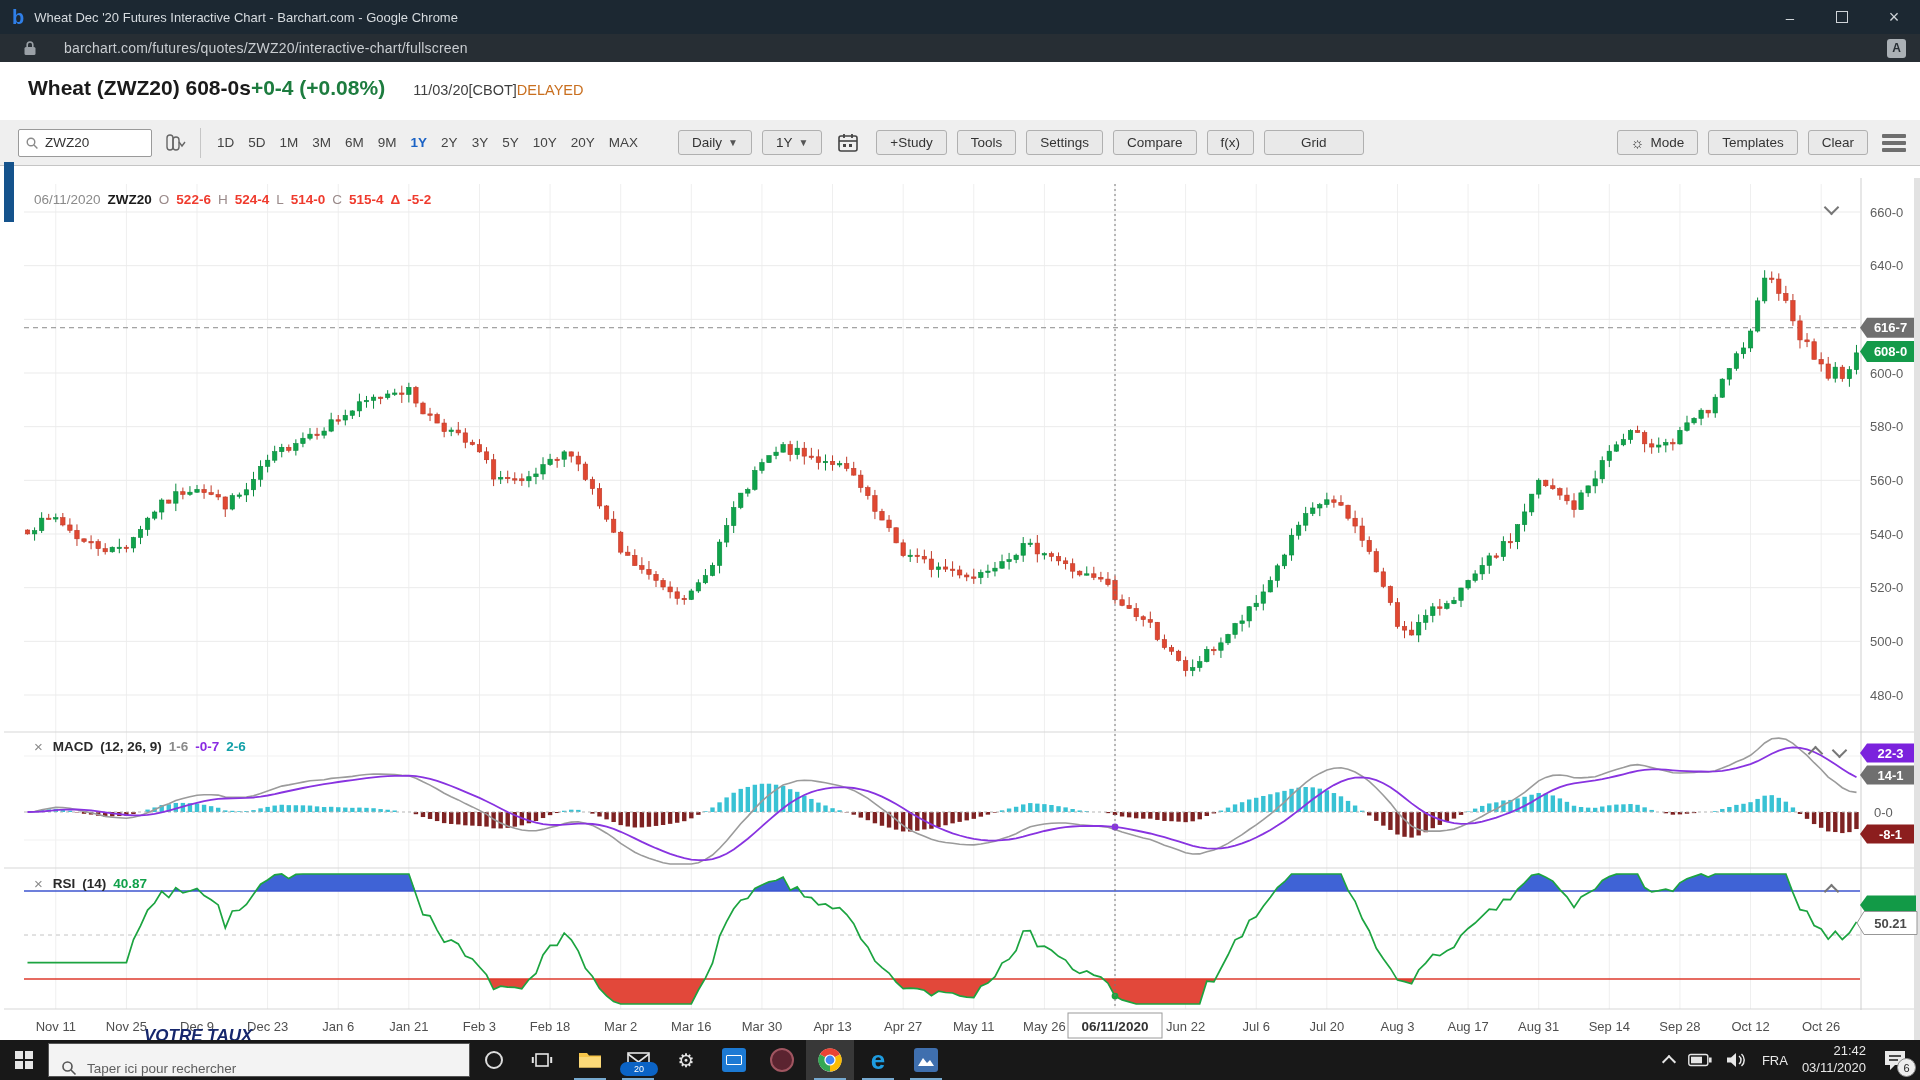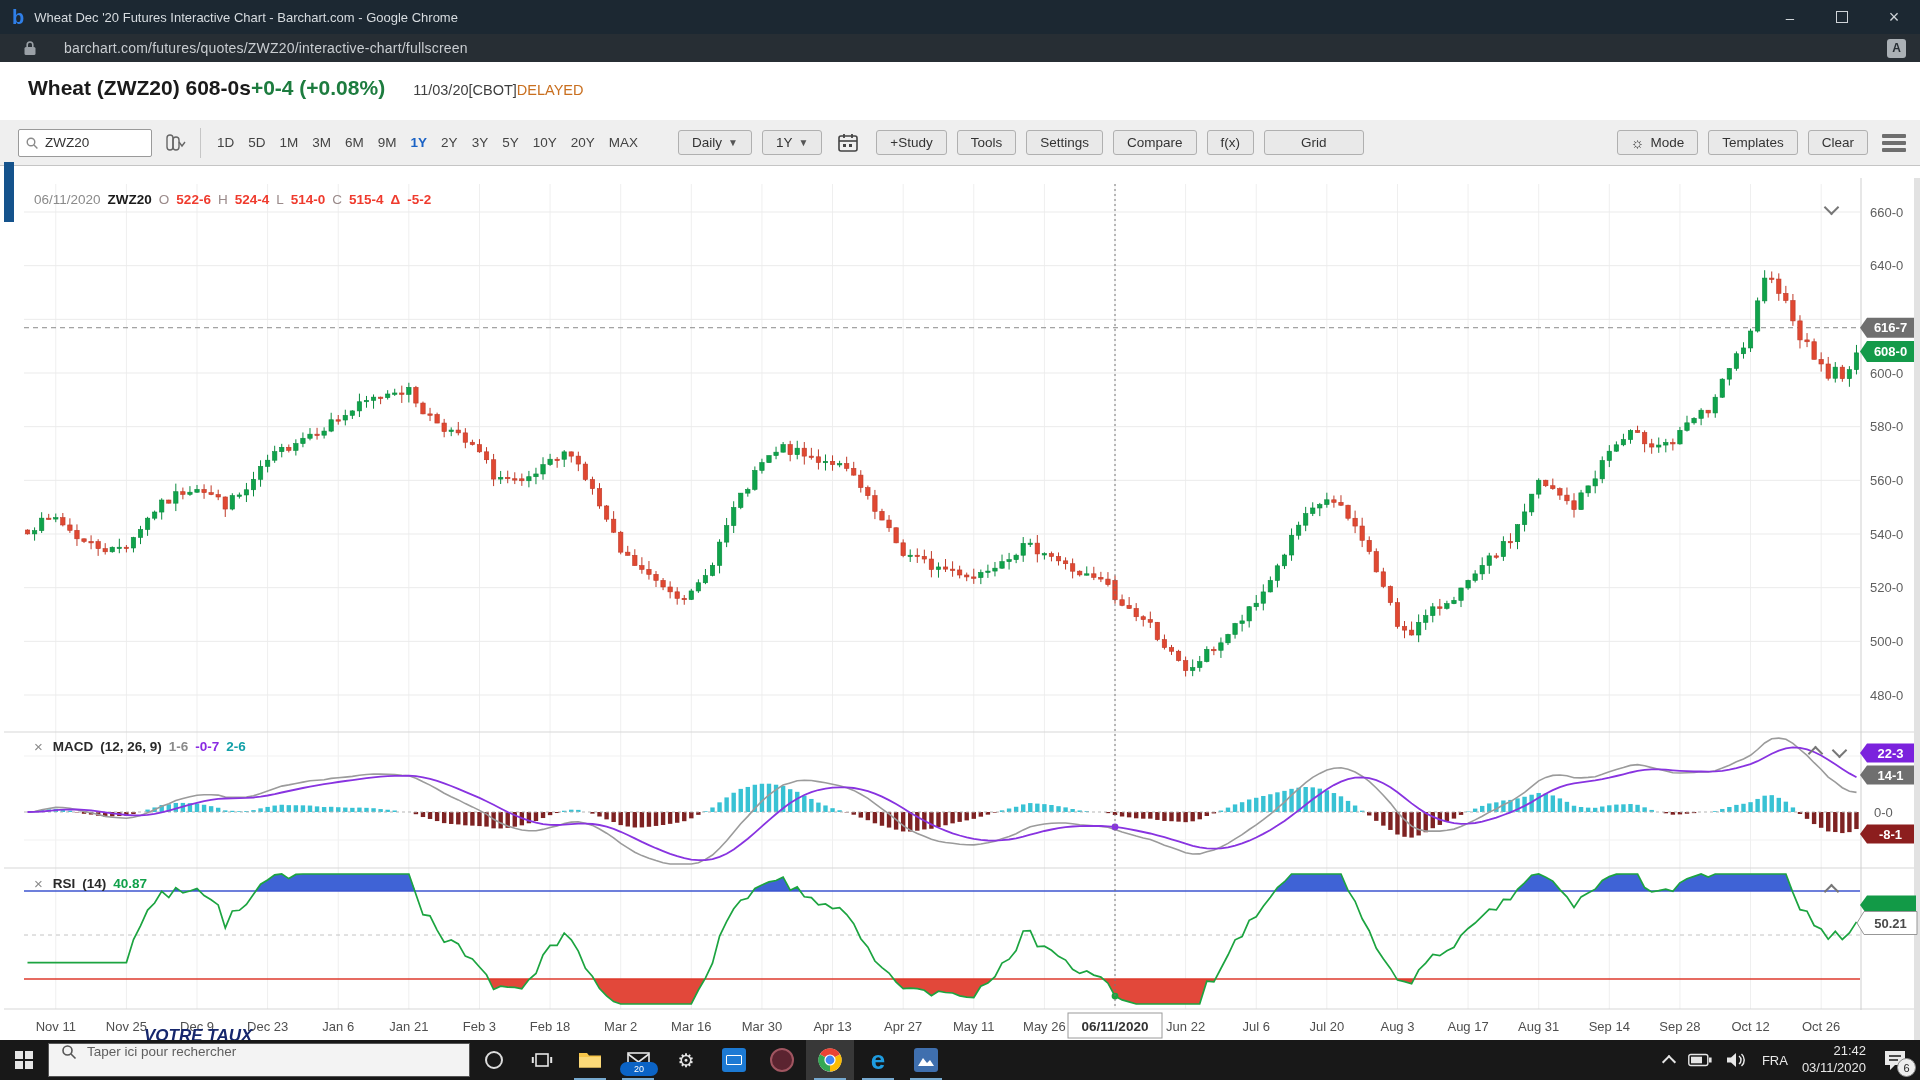--- a/index.html
+++ b/index.html
@@ -74,21 +74,21 @@
   .blue-strip{position:absolute;left:0;top:-16px;width:10px;height:60px;background:#15538c;}
   .ad-text{position:absolute;left:140px;top:848px;font-size:17px;font-weight:bold;font-style:italic;color:#16276d;}
   .ad-banner{position:absolute;left:185px;top:864px;width:335px;height:10px;background:#12235f;overflow:hidden;}
   .ad-banner span{color:#e8ecff;font-size:9px;font-weight:bold;font-style:italic;position:relative;top:-1px;left:60px;}
   .ad-dot{position:absolute;top:864px;width:6px;height:8px;}
 
   
   .taskbar{position:absolute;left:0;top:1040px;width:1920px;height:40px;background:#181818;
     display:flex;align-items:center;color:#e8e8e8;}
   .tb-start{width:48px;height:40px;display:flex;align-items:center;justify-content:center;}
-  .tb-search{width:420px;height:32px;background:#f3f3f3;border:1px solid #555;display:flex;align-items:flex-start;
+  .tb-search{width:420px;height:32px;background:#f3f3f3;border:1px solid #555;display:flex;align-items:flex-end;
     color:#5f5f5f;font-size:13.5px;}
   .tb-search svg{margin:0 10px 0 12px;}
   .tb-icon{width:48px;height:40px;display:flex;align-items:center;justify-content:center;position:relative;}
   .tb-icon.underlined::after{content:"";position:absolute;bottom:0;left:8px;right:8px;height:2px;background:#76a9cf;}
   .tb-icon.active{background:rgba(255,255,255,.14);}
   .badge-blue{position:absolute;right:4px;bottom:4px;min-width:14px;height:14px;border-radius:8px;background:#0b63c5;
     color:#fff;font-size:9px;display:flex;align-items:center;justify-content:center;padding:0 12px;}
   .gear-glyph{font-size:19px;color:#e6e6e6;line-height:1;}
   .blue-app{width:24px;height:24px;border-radius:3px;background:#1c7ad4;display:flex;align-items:center;justify-content:center;}
   .blue-app div{width:14px;height:8px;border:1.5px solid #fff;border-radius:1px;}

